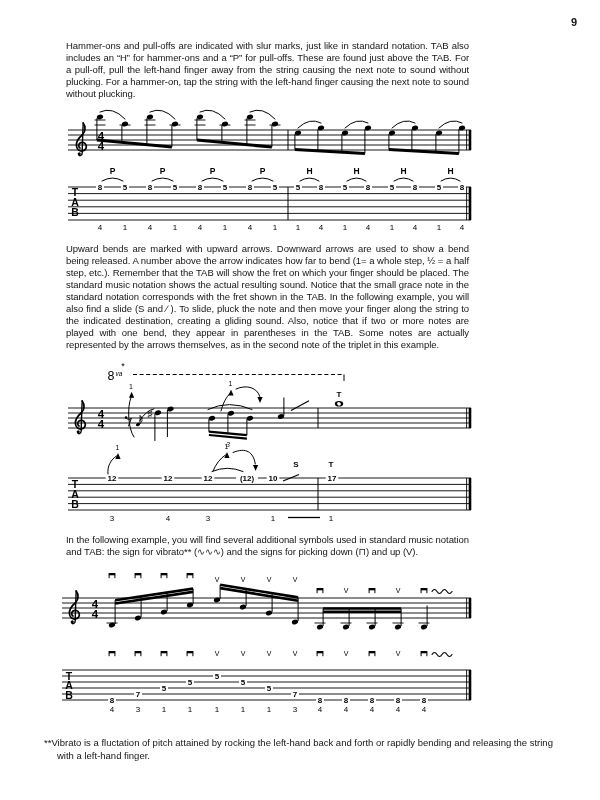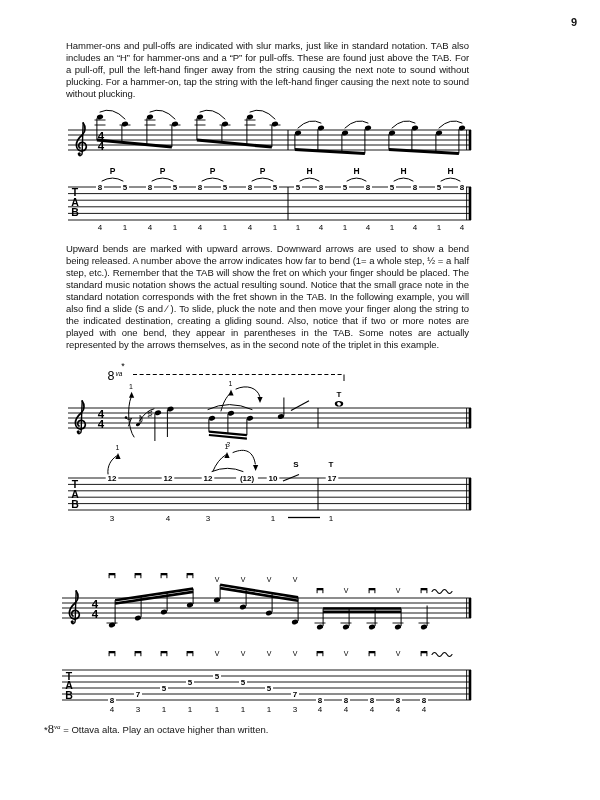--- a/index.html
+++ b/index.html
@@ -275,20 +275,21 @@
       <text x="331" y="466.5" text-anchor="middle" font-size="8" font-weight="bold">T</text>
       <line x1="283" y1="481" x2="299" y2="474.5" stroke="#000" stroke-width="1.2"></line>
       <text x="112" y="521" text-anchor="middle" font-size="8">3</text>
       <text x="168" y="521" text-anchor="middle" font-size="8">4</text>
       <text x="208" y="521" text-anchor="middle" font-size="8">3</text>
       <text x="273" y="521" text-anchor="middle" font-size="8">1</text>
       <text x="331" y="521" text-anchor="middle" font-size="8">1</text>
       <line x1="288" y1="517.5" x2="320" y2="517.5" stroke="#000" stroke-width="1.3"></line>
     </svg>
 
+  <div class="para" style="top:534px"><span>In the following example, you will find several additional symbols used in standard music notation and TAB:  the sign for </span><span class="seg-italic">vibrato</span><span>** (∿∿∿) and the signs for picking down (⊓) and up (V).</span></div>
   <svg id="ex3" style="top:563px" width="600" height="157" viewBox="0 563 600 157">
       <line x1="62" y1="598" x2="471" y2="598" stroke="#000" stroke-width="0.9"></line>
       <line x1="62" y1="603" x2="471" y2="603" stroke="#000" stroke-width="0.9"></line>
       <line x1="62" y1="608" x2="471" y2="608" stroke="#000" stroke-width="0.9"></line>
       <line x1="62" y1="613" x2="471" y2="613" stroke="#000" stroke-width="0.9"></line>
       <line x1="62" y1="618" x2="471" y2="618" stroke="#000" stroke-width="0.9"></line>
       <line x1="62" y1="670" x2="471" y2="670" stroke="#000" stroke-width="0.9"></line>
       <line x1="62" y1="676" x2="471" y2="676" stroke="#000" stroke-width="0.9"></line>
       <line x1="62" y1="682" x2="471" y2="682" stroke="#000" stroke-width="0.9"></line>
       <line x1="62" y1="688" x2="471" y2="688" stroke="#000" stroke-width="0.9"></line>
@@ -440,14 +441,14 @@
       <text x="243" y="711.5" text-anchor="middle" font-size="8">1</text>
       <text x="269" y="711.5" text-anchor="middle" font-size="8">1</text>
       <text x="295" y="711.5" text-anchor="middle" font-size="8">3</text>
       <text x="320" y="711.5" text-anchor="middle" font-size="8">4</text>
       <text x="346" y="711.5" text-anchor="middle" font-size="8">4</text>
       <text x="372" y="711.5" text-anchor="middle" font-size="8">4</text>
       <text x="398" y="711.5" text-anchor="middle" font-size="8">4</text>
       <text x="424" y="711.5" text-anchor="middle" font-size="8">4</text>
     </svg>
 
-  <div class="fn" style="top:721px"><span>*</span><span class="seg-f8">8</span><span class="seg-supi">va</span><span> = </span><span class="seg-italic">Ottava alta.</span><span>  Play an octave higher than written.</span></div>
+  <div class="fn" style="top:736px"><span>**</span><span>Vibrato is a fluctation of pitch attained by rocking the left-hand back and forth or rapidly bending and releasing the string with a left-hand finger.</span></div>
 </div>
 
 </body></html>

